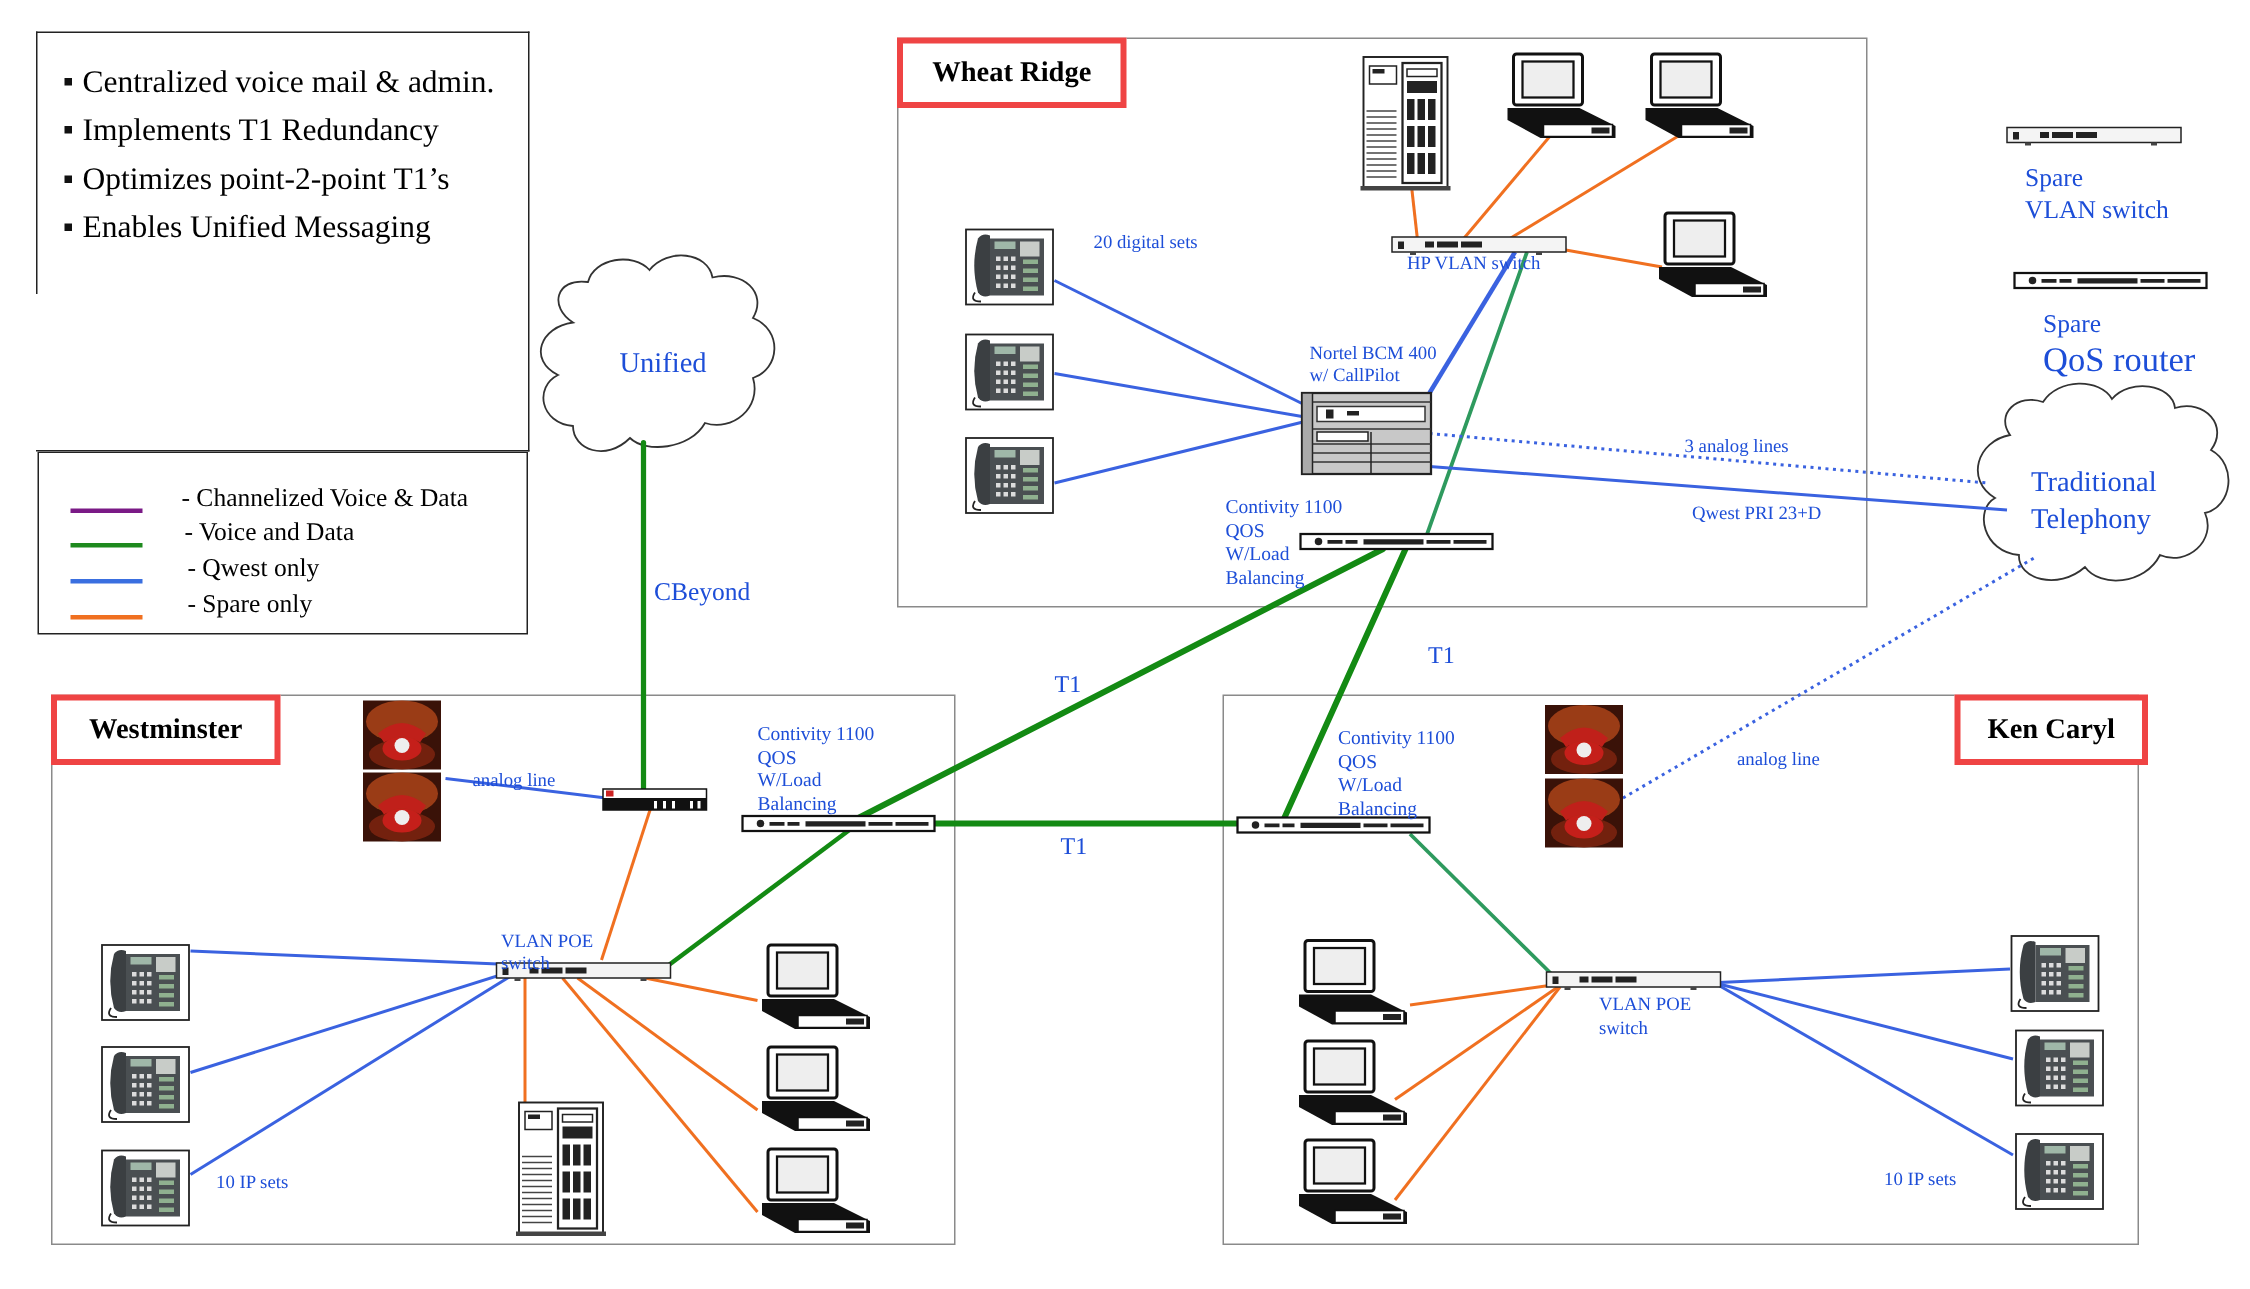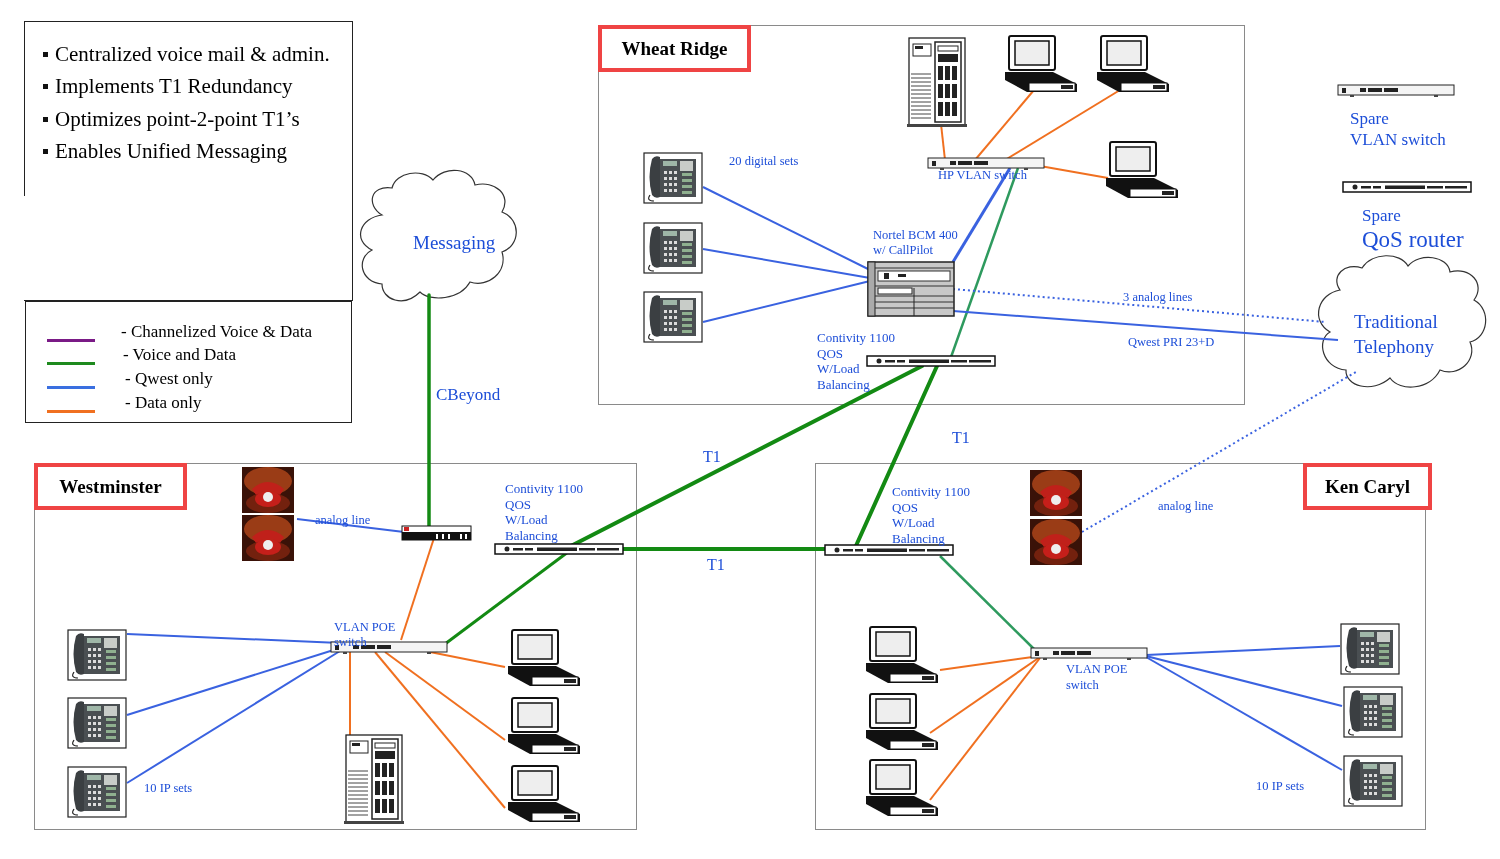--- a/index.html
+++ b/index.html
@@ -276,24 +276,24 @@
 <div class="legend-row" style="left:47px;top:345px;">
   <span class="legend-swatch" style="background:#1e8a1e;margin-right:28px;"></span>
     <span>- Voice and Data</span>
 </div>
 <div class="legend-row" style="left:47px;top:369px;">
   <span class="legend-swatch" style="background:#3a6fe0;margin-right:30px;"></span>
     <span>- Qwest only</span>
 </div>
 <div class="legend-row" style="left:47px;top:393px;">
   <span class="legend-swatch" style="background:#f07020;margin-right:30px;"></span>
-    <span>- Data  only</span>
-</div>
-
-<div class="t cloud-text" style="left:413px;top:231px;font-size:19px;">Messaging</div>
+    <span>- Spare  only</span>
+</div>
+
+<div class="t cloud-text" style="left:413px;top:231px;font-size:19px;">Unified</div>
 <div class="t cloud-text" style="left:1354px;top:310px;">Traditional</div>
 <div class="t cloud-text" style="left:1354px;top:335px;">Telephony</div>
 
 <div class="t" style="left:436px;top:386px;font-size:17px;">CBeyond</div>
 <div class="t" style="left:703px;top:449px;font-size:16px;">T1</div>
 <div class="t" style="left:707px;top:557px;font-size:16px;">T1</div>
 <div class="t" style="left:952px;top:430px;font-size:16px;">T1</div>
 <div class="t small" style="left:1123px;top:291px;">3 analog lines</div>
 <div class="t small" style="left:1112px;top:336px;margin-left:16px;">Qwest PRI 23+D</div>
 

